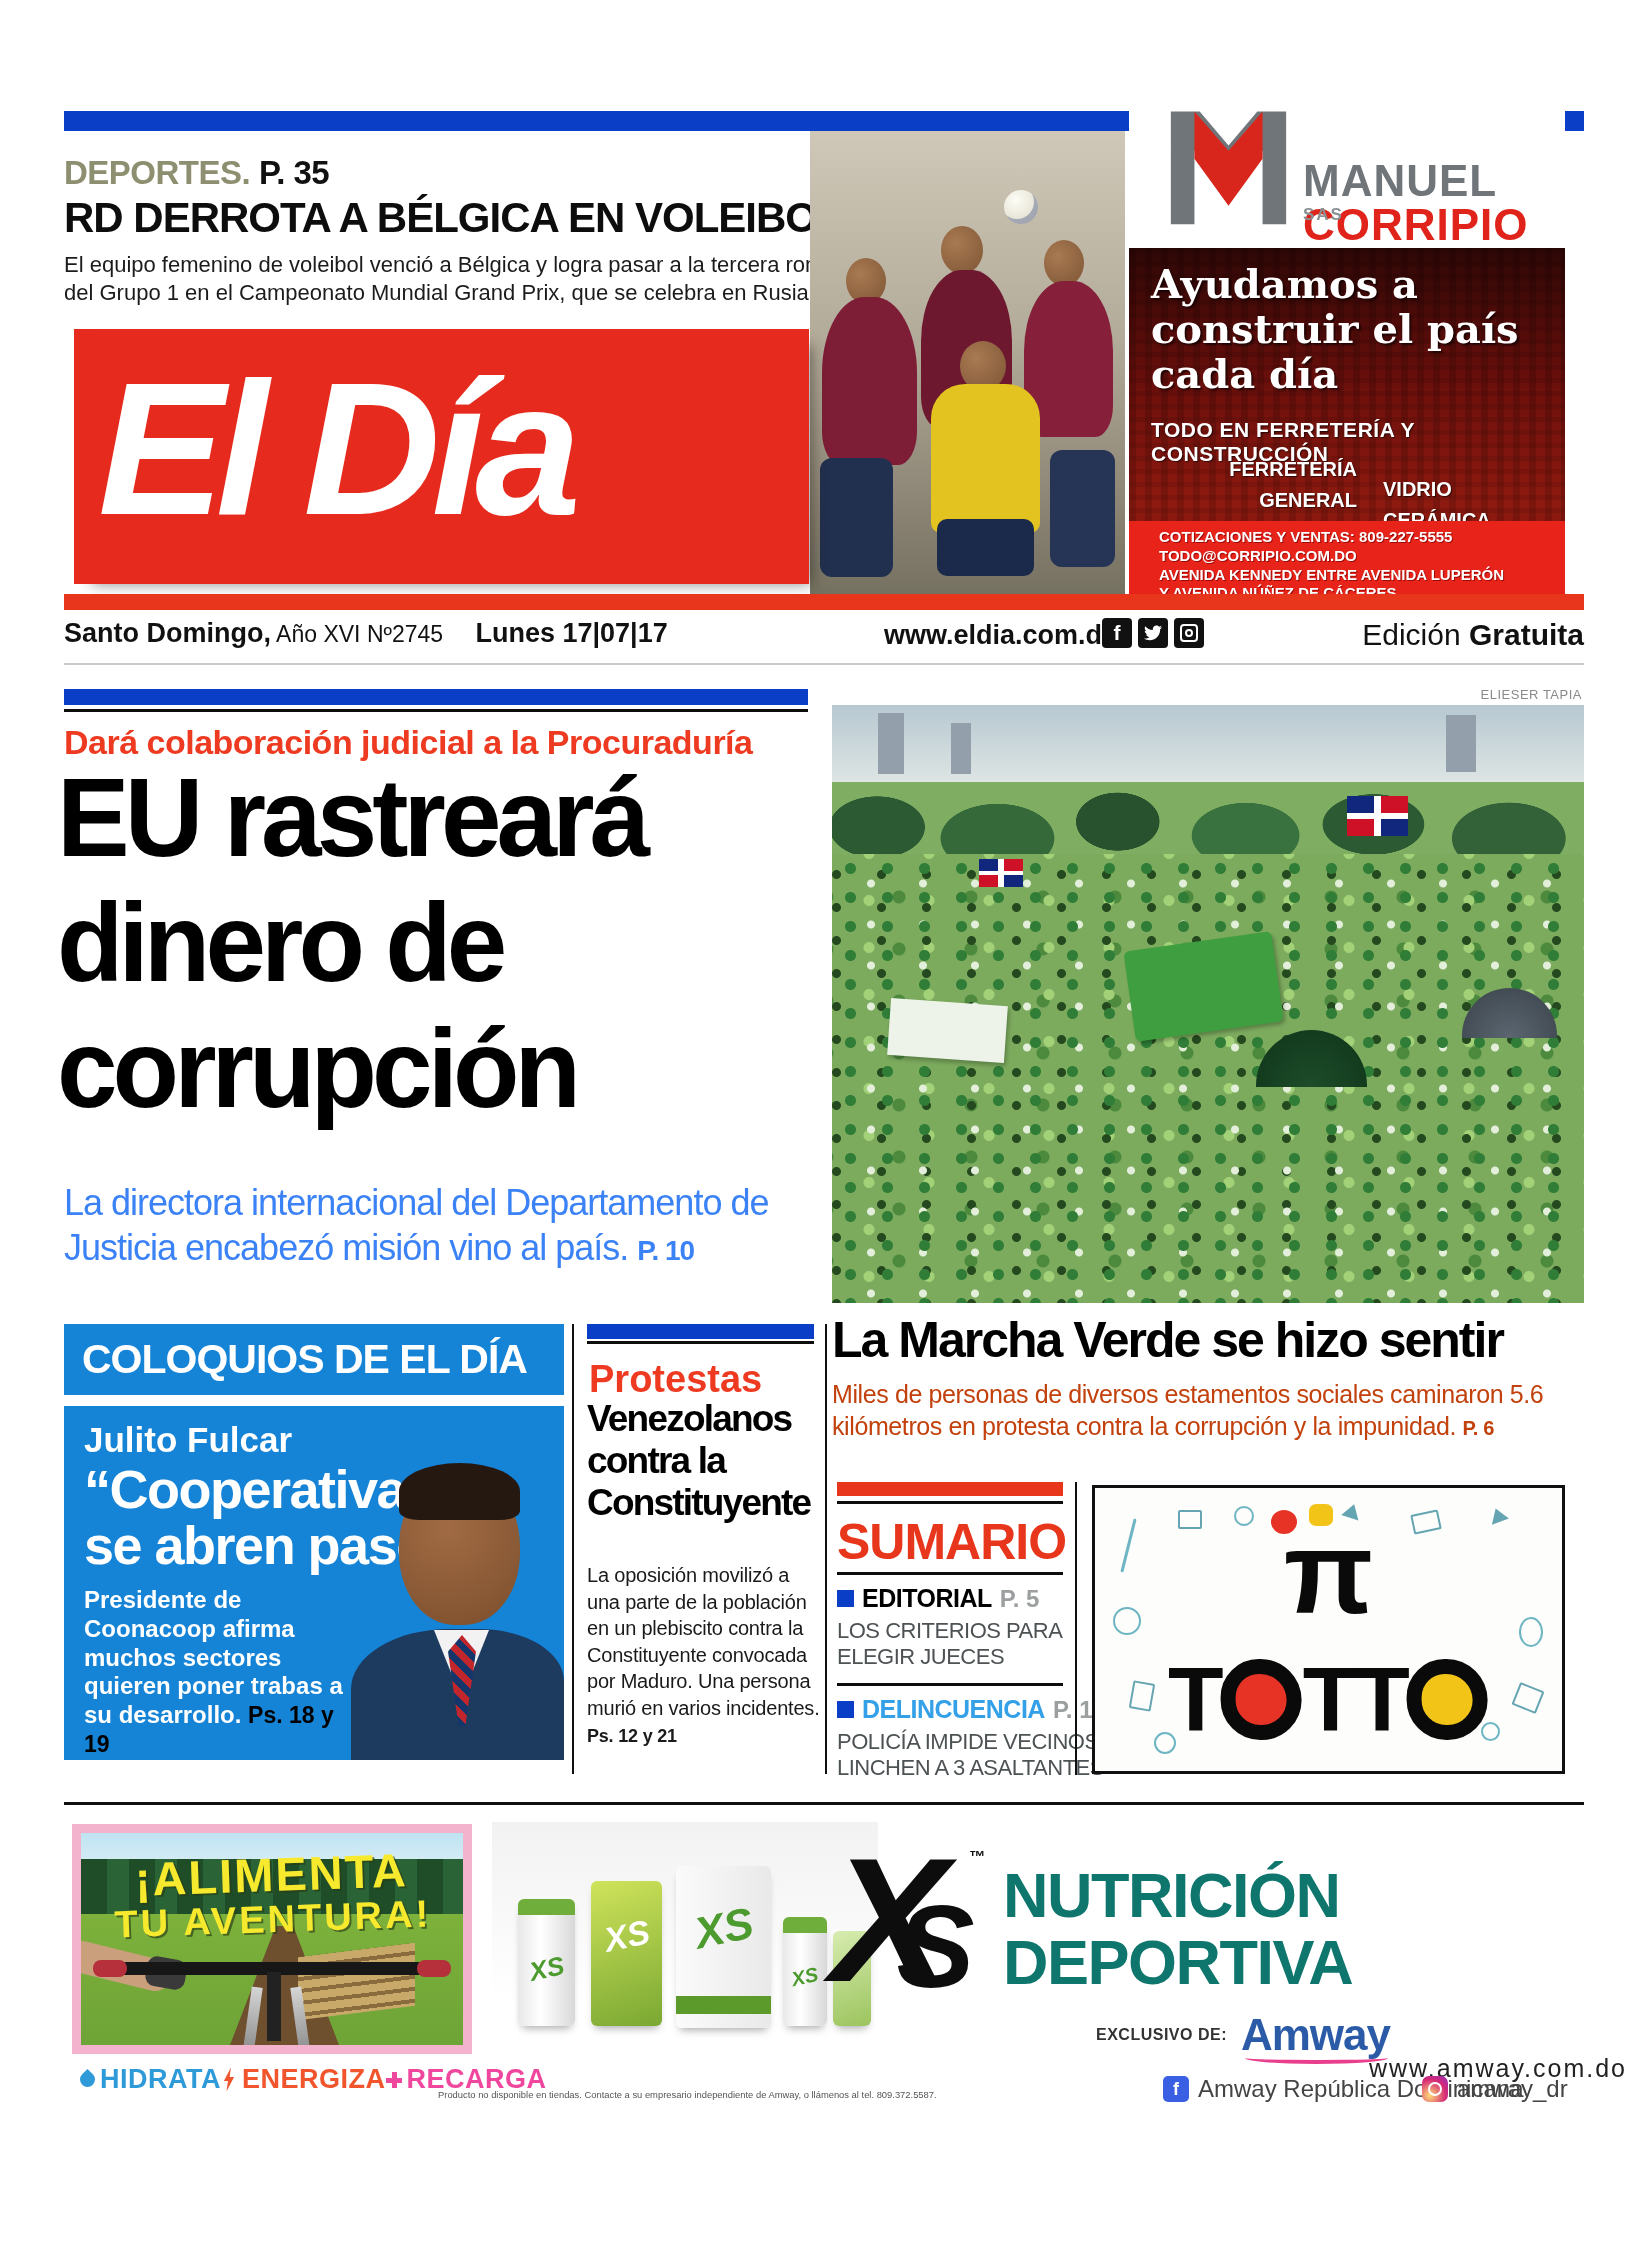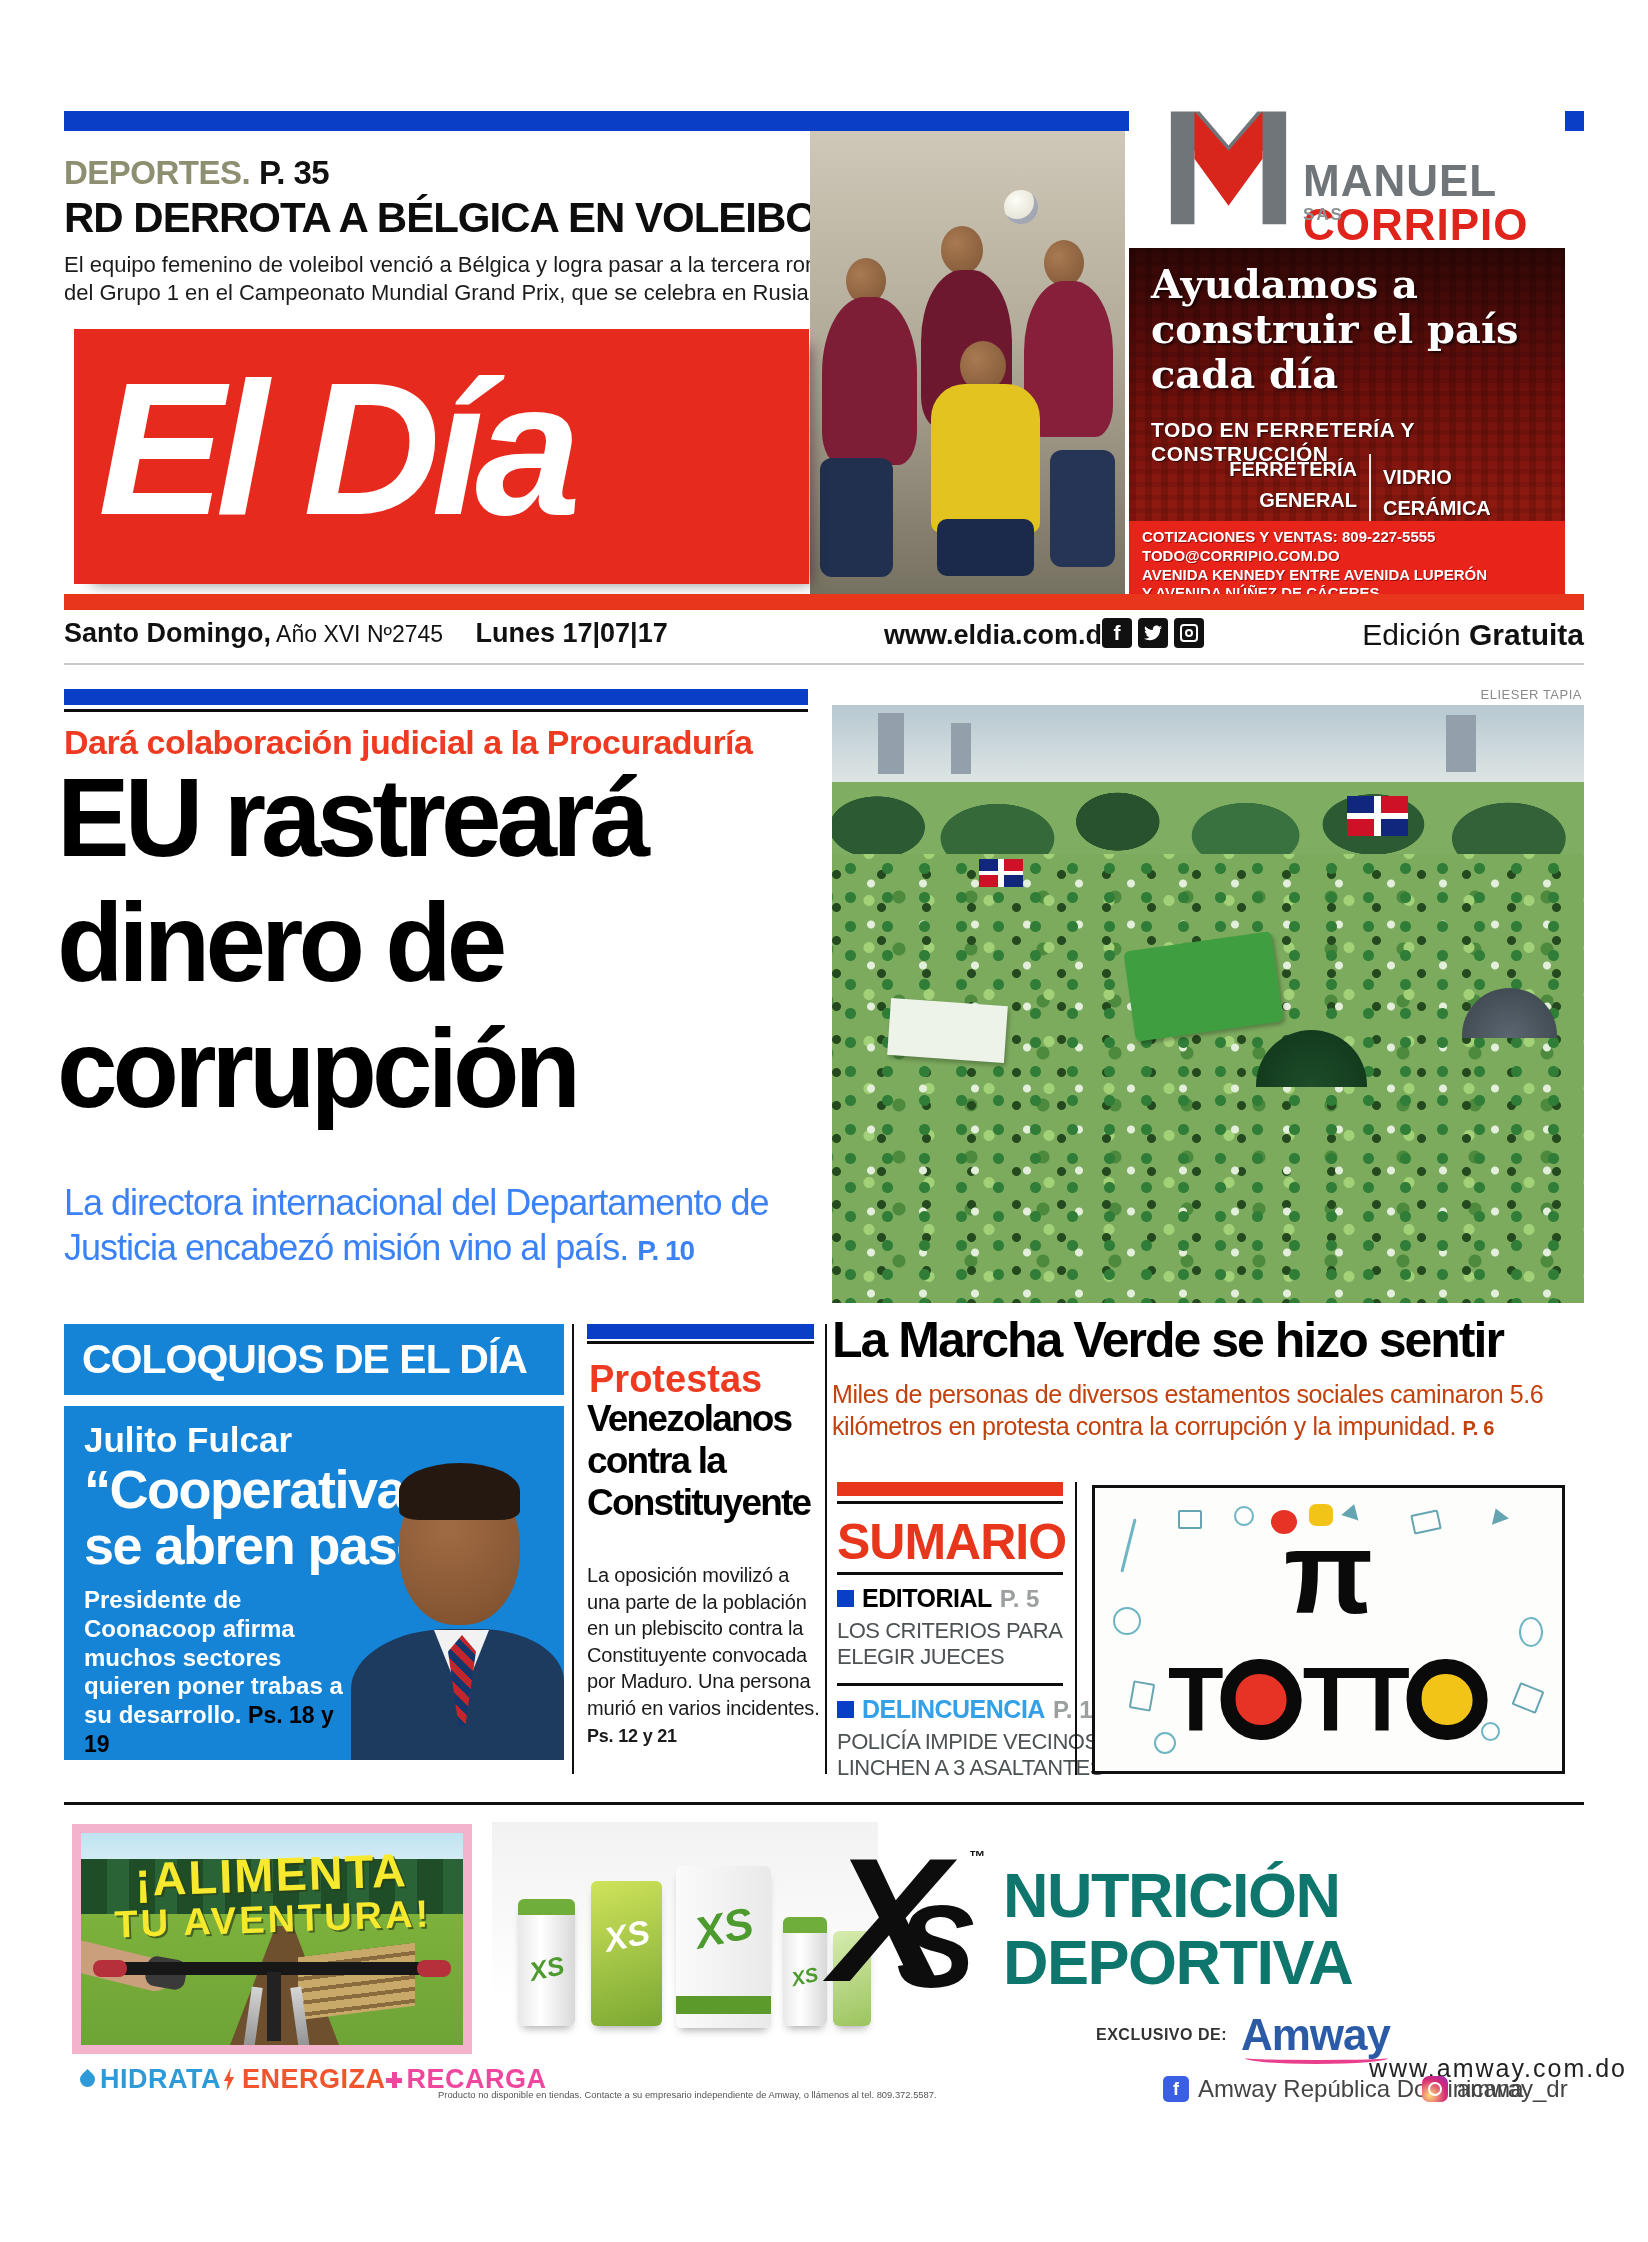--- a/index.html
+++ b/index.html
@@ -40,26 +40,26 @@
   .cor-sas{position:absolute;left:174px;top:111px;font-weight:700;font-size:17px;color:#8a9094;letter-spacing:2px;}
   .cor-ad{left:1129px;top:248px;width:436px;height:356px;overflow:hidden;color:#fff;
       background:linear-gradient(180deg,#2e0706 0%,#6e100c 40%,#8e1a10 72%,#7a130d 100%);}
   .cor-ad::before{content:"";position:absolute;inset:0;
       background:repeating-linear-gradient(90deg,rgba(0,0,0,.28) 0 7px,transparent 7px 16px),
                  repeating-linear-gradient(0deg,rgba(0,0,0,.18) 0 5px,transparent 5px 13px);
       opacity:.5;}
   .cor-head{position:absolute;left:22px;top:14px;font-family:"DejaVu Serif",serif;font-weight:700;
       font-size:40px;line-height:1.12;text-shadow:2px 2px 2px rgba(0,0,0,.6);}
   .cor-tag{position:absolute;left:22px;top:170px;font-weight:700;font-size:21px;letter-spacing:0.5px;text-shadow:1px 1px 1px rgba(0,0,0,.6);}
-  .cor-serv{position:absolute;left:30px;top:206px;width:376px;display:flex;font-weight:700;font-size:20px;line-height:1.55;text-shadow:1px 1px 1px rgba(0,0,0,.6);}
+  .cor-serv{position:absolute;left:30px;top:206px;width:376px;display:flex;font-weight:700;font-size:20px;line-height:1.55;text-shadow:1px 1px 1px rgba(0,0,0,.6);align-items:center;}
   .cor-serv .l{width:198px;text-align:right;padding-right:12px;}
   .cor-serv .div{width:2px;background:#fff;opacity:.9;}
   .cor-serv .r{padding-left:12px;margin-top:8px;}
   .cor-strip{position:absolute;left:0;bottom:0;width:100%;height:83px;background:#e8231a;
-      padding:7px 13px;box-sizing:border-box;font-weight:700;font-size:15px;line-height:1.25;
+      padding:7px 30px;box-sizing:border-box;font-weight:700;font-size:15px;line-height:1.25;
       color:#fff;text-shadow:1px 1px 0 rgba(120,0,0,.7);}
 
   
   .dateline{left:64px;top:618px;font-size:23px;color:#111;white-space:nowrap;}
   .dl-city{font-weight:700;font-size:27px;}
   .dl-date{font-weight:700;font-size:27px;margin-left:26px;}
   .dl-web{left:884px;top:620px;font-weight:700;font-size:27px;}
   .dl-icons{left:1102px;top:618px;display:flex;gap:6px;}
   .sq-icon{width:30px;height:30px;background:#111;border-radius:4px;color:#fff;display:flex;align-items:center;justify-content:center;font-weight:700;font-size:21px;}
   .cam{width:14px;height:14px;border:2.5px solid #fff;border-radius:4px;position:relative;}

